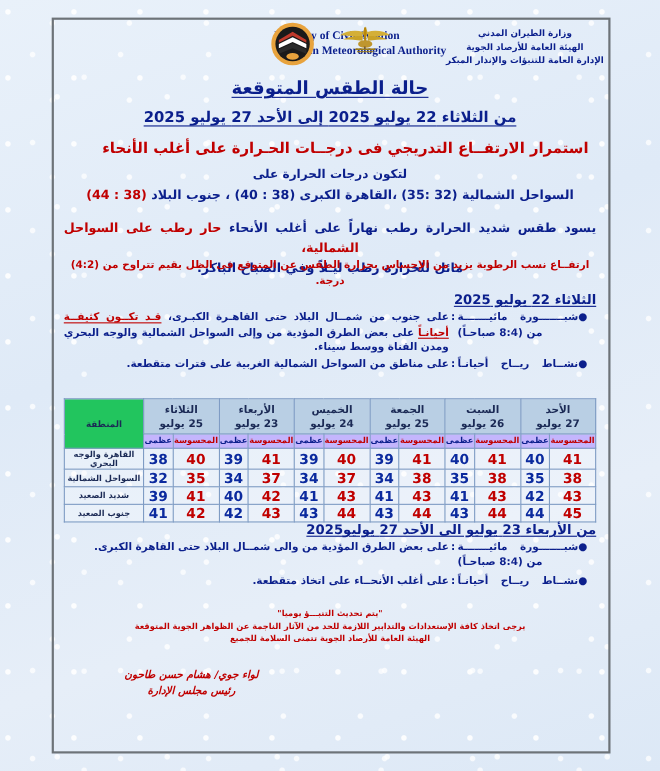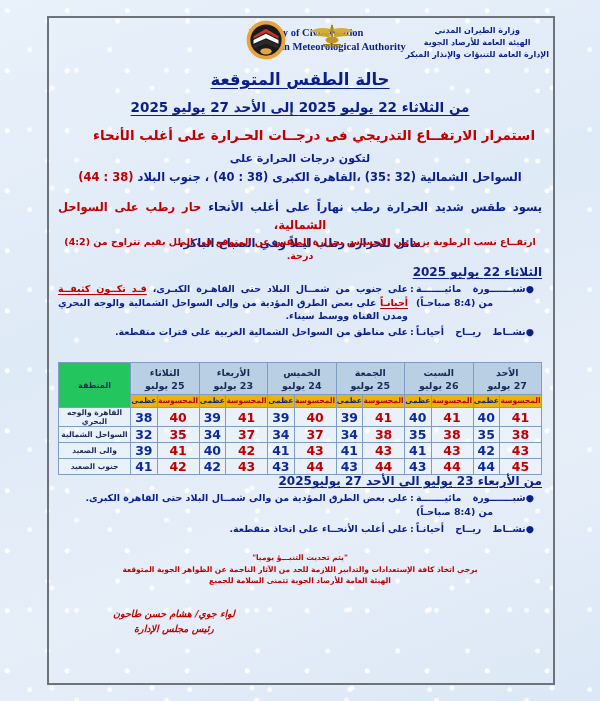--- a/index.html
+++ b/index.html
@@ -165,21 +165,21 @@
     line-height: 13px;
   }
   th.regionhead {
     background: #22c55e;
     color: #1b2a55;
     font-weight: bold;
     font-size: 8px;
     width: 72px;
   }
   th.sub-max, th.sub-feel {
-    background: #eab308;
+    background: #c4b5fd;
     font-size: 7.5px;
     font-weight: bold;
     height: 13px;
     line-height: 12px;
   }
   th.sub-max { color: #0b1f8c; }
   th.sub-feel { color: #c00000; }
   td.regname {
     font-size: 7.5px; font-weight: bold; color: #1b2a55;
     text-align: center; height: 16px; padding: 0 2px;
@@ -369,21 +369,21 @@
           <td class="vfeel">43</td>
           <td class="vmax">41</td>
           <td class="vfeel">43</td>
           <td class="vmax">41</td>
           <td class="vfeel">43</td>
           <td class="vmax">41</td>
           <td class="vfeel">42</td>
           <td class="vmax">40</td>
           <td class="vfeel">41</td>
           <td class="vmax">39</td>
-          <td class="regname">والى الصعيد</td>
+          <td class="regname">شديد الصعيد</td>
         </tr>
         <tr>
           <td class="vfeel">45</td>
           <td class="vmax">44</td>
           <td class="vfeel">44</td>
           <td class="vmax">43</td>
           <td class="vfeel">44</td>
           <td class="vmax">43</td>
           <td class="vfeel">44</td>
           <td class="vmax">43</td>

